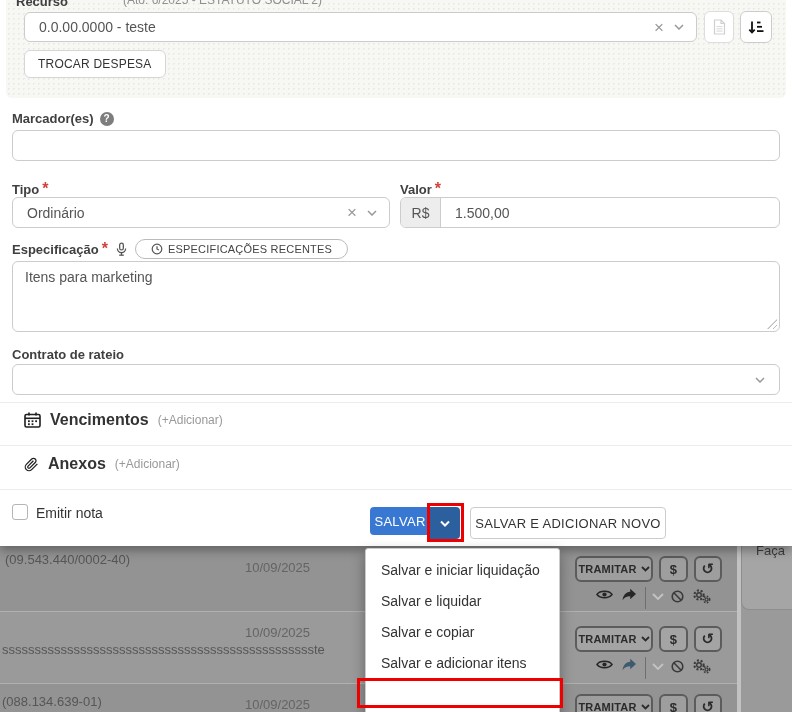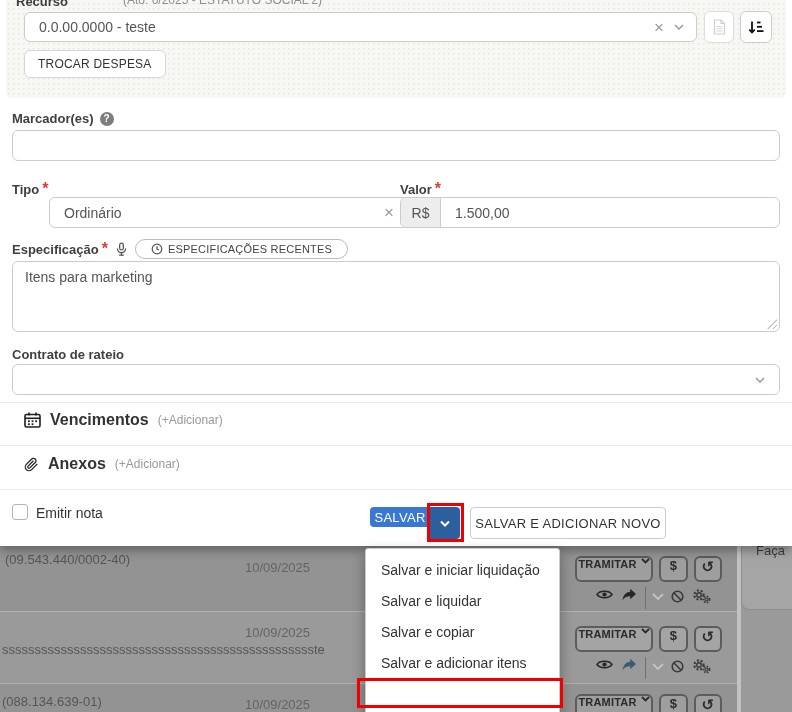--- a/index.html
+++ b/index.html
@@ -50,21 +50,21 @@
   
   .dim { position:absolute; left:0; top:546px; width:792px; height:166px;
          background:#9a9a9a; z-index:1; overflow:hidden; font-size:13px; }
   .row1-shade { position:absolute; left:0; top:0; width:737px; height:65px; background:rgba(0,0,0,.04); }
   .row3-shade { position:absolute; left:0; top:137px; width:737px; height:29px; background:rgba(0,0,0,.04); }
   .dim-text { color:#565656; font-size:13px; white-space:nowrap; }
   .dim-date { color:#646464; font-size:13px; }
   .dim-divider { position:absolute; left:0; width:737px; border-top:1px solid #b0b0b0; }
   .ghost-btn { border:2px solid #5c5c5c; border-radius:6px; background:rgba(255,255,255,.10);
                color:#2b2b2b; font-size:11px; font-weight:bold; letter-spacing:.2px;
-               display:flex; align-items:flex-start; justify-content:center; gap:4px; }
+               display:flex; align-items:center; justify-content:center; gap:4px; }
   .vline { position:absolute; width:1px; height:22px; background:#6f6f6f; }
   .side-strip { position:absolute; left:737px; top:0; width:4px; height:166px; background:#c2c2c2; }
   .side-panel { position:absolute; left:741px; top:0; width:55px; height:64px; background:#a5a5a5;
                 border-left:1px solid #8d8d8d; border-bottom:1px solid #8d8d8d;
                 border-radius:0 0 0 8px; }
   .side-text { position:absolute; left:14px; top:-3px; font-size:13px; font-weight:normal;
                color:#3d3d3d; white-space:nowrap; }
 
   
   .menu { position:absolute; left:365px; top:548px; width:195px; height:196px; background:#fff;
@@ -123,21 +123,21 @@
       <span class="lbl">Marcador(es)</span>
       <span class="help-circle">?</span>
     </div>
     <div class="input abs" style="left:12px; top:130px; width:768px; height:31px;">
       <span class="val"></span>
     </div>
 
     <div class="abs" style="left:12px; top:180px;">
       <span class="lbl">Tipo</span><span class="req">*</span>
     </div>
-    <div class="input abs" style="left:12px; top:197px; width:378px; height:31px;margin-left:37px;">
+    <div class="input abs" style="left:12px; top:197px; width:378px; height:31px;">
       <span class="val">Ordinário</span>
       <span class="clear-x">×</span>
       <span style="padding:0 12px 0 3px; display:flex;">
         <svg width="10" height="6" viewBox="0 0 10 6">
             <polyline points="1,1 5,5 9,1" fill="none" stroke="#999" stroke-width="1.5"></polyline>
           </svg>
       </span>
     </div>
     <div class="abs" style="left:400px; top:180px;">
       <span class="lbl">Valor</span><span class="req">*</span>
@@ -210,21 +210,21 @@
         </svg>
       </span>
       <span class="section-title">Anexos</span>
       <span class="add-link">(+Adicionar)</span>
     </div>
     <div class="divider" style="top:489px;"></div>
 
     <div class="checkbox abs" style="left:12px; top:504px;"></div>
     <div class="abs" style="left:36px; top:505px; font-size:14px; color:#333;">Emitir nota</div>
 
-    <div class="btn-primary abs" style="left:370px; top:507px; width:60px; height:20px;">SALVAR</div>
+    <div class="btn-primary abs" style="left:370px; top:507px; width:60px; height:28px;">SALVAR</div>
     <div class="btn-caret abs" style="left:430px; top:507px; width:30px; height:32px;">
       <span style="display:flex;">
         <svg width="10" height="7" viewBox="0 0 10 7">
             <polyline points="1,1.5 5,5.5 9,1.5" fill="none" stroke="#fff" stroke-width="2"></polyline>
           </svg>
       </span>
     </div>
     <div class="btn-secondary abs" style="left:470px; top:507px; width:196px; height:32px;">SALVAR E ADICIONAR NOVO</div>
   </div>
 

